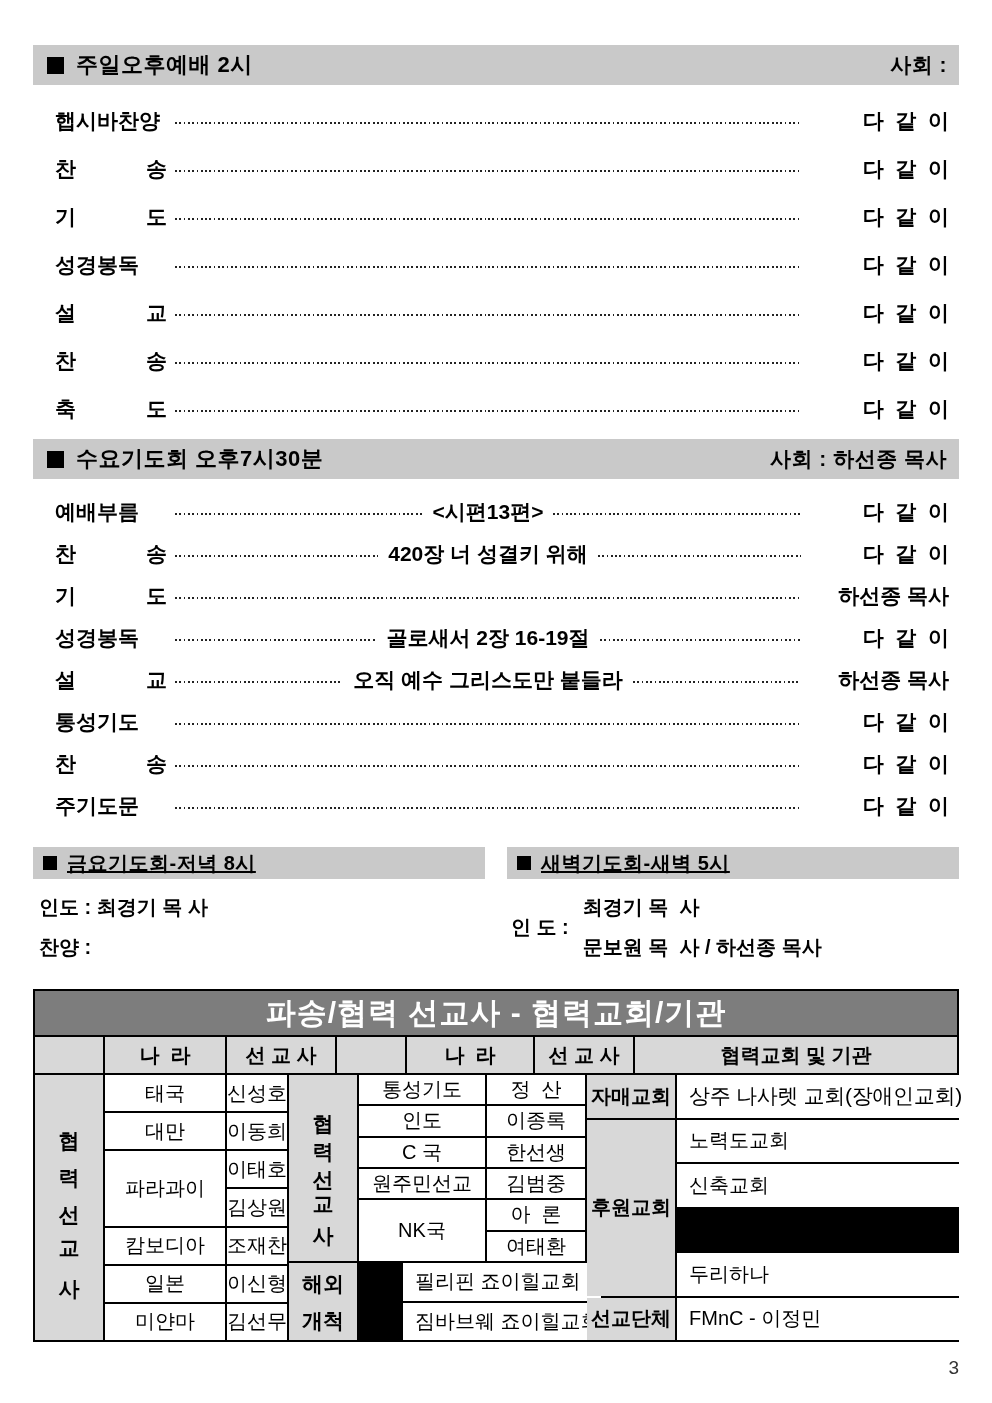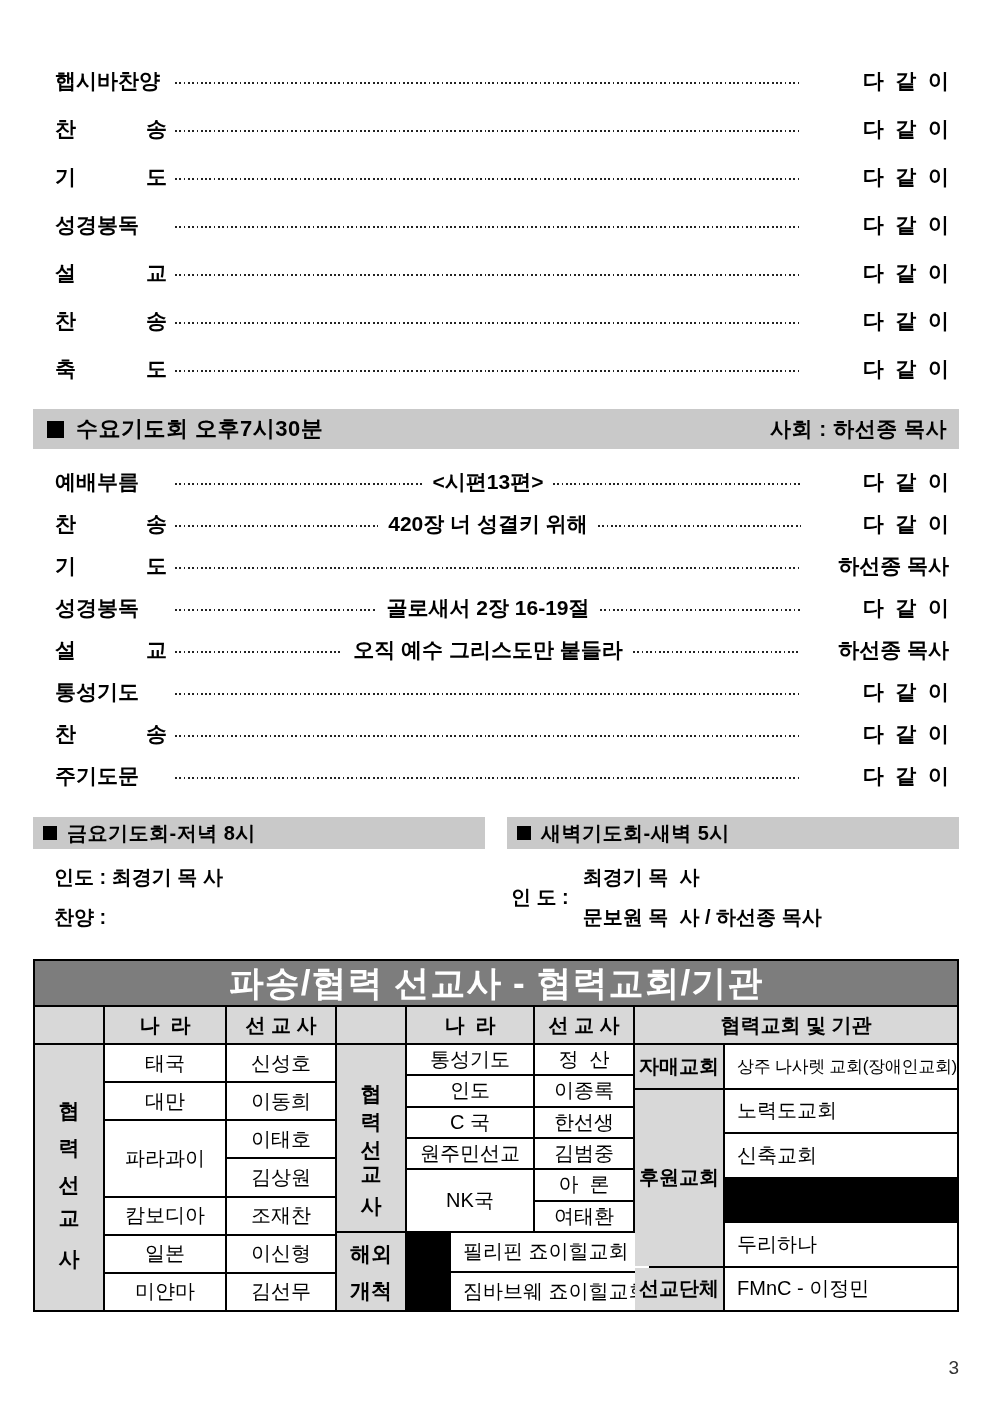--- a/index.html
+++ b/index.html
@@ -27,34 +27,34 @@
   .leader { flex:1; height:2px; transform:translateY(2px);
             background-image:repeating-linear-gradient(90deg,#222 0 1.7px,transparent 1.7px 4.3px); }
   .ocenter { font-size:21px; font-weight:700; white-space:pre; margin:0 10px; }
   .ocenter:empty { display:none; }
   .owho { width:140px; flex:none; margin-left:8px; text-align:right;
           font-size:21px; font-weight:700; white-space:pre; }
 
   
   .mini-row { display:flex; gap:22px; margin-top:20px; }
   .mini { width:452px; }
-  .mini .sec-bar { height:20px; font-size:20px; padding:16px 10px; }
+  .mini .sec-bar { height:20px; font-size:20px; padding:16px 10px;text-decoration:underline; }
   .mini .sq { width:14px; height:14px; margin-right:10px; }
-  .mini-body { padding:8px 6px 0 6px; font-size:20px; font-weight:600;margin-left:15px; }
+  .mini-body { padding:8px 6px 0 6px; font-size:20px; font-weight:600; }
   .mini-line { height:40px; display:flex; align-items:center; white-space:pre; }
   .dawn-body { display:flex; align-items:center; gap:14px; padding:8px 0 0 4px;
                font-size:20px; font-weight:600; }
   .dawn-label { white-space:pre; }
   .dawn-lines .mini-line { height:40px; }
 
   
   .mtable { margin-top:22px; border:2px solid #000; background:#000;
             display:flex; flex-direction:column; gap:2px; }
   .mtitle { background:#7d7d7d; color:#fff; text-align:center;
-            font-size:35px; font-weight:700; height:44px; line-height:44px; letter-spacing:1px; }
+            font-size:30px; font-weight:700; height:44px; line-height:44px; letter-spacing:1px; }
   .mhead { display:flex; gap:2px; height:36px; }
   .hg { display:grid; gap:2px; }
   .hg1 { width:300px; grid-template-columns:68px 120px 1fr; }
   .hg2 { width:296px; grid-template-columns:68px 126px 1fr; }
   .hg3 { flex:1; display:flex; }
   .hg3 .mh { flex:1; }
   .mh { background:#d8d8d8; display:flex; align-items:center; justify-content:center;
         font-size:20px; font-weight:700; white-space:pre; }
   .mbody { display:flex; gap:2px; height:265px; }
   .tg1 { width:300px; display:flex; gap:2px; }
@@ -73,29 +73,34 @@
   .grid2 { flex:1; display:grid; gap:2px; grid-template-columns:126px 1fr;
            grid-template-rows:repeat(6,1fr); }
   .mcol { flex:1; display:flex; flex-direction:column; gap:2px;margin-left:44px; }
   .mcol .cell { flex:1; }
   .cell { background:#fff; display:flex; align-items:center; justify-content:center;
           font-size:20px; white-space:pre; }
   .cell.left { justify-content:flex-start; padding-left:12px; }
   .lab { background:#d8d8d8; font-weight:700; }
   .pretext { white-space:pre-line; text-align:center; font-weight:700;
              font-size:21px; line-height:37px; }
-  .tight { font-size:17px; letter-spacing:-0.3px; }
+  .tight { font-size:21px; letter-spacing:-0.3px; }
 
   .page-num { position:absolute; right:33px; bottom:24px; font-size:19px; color:#333; }
 </style>
 </head>
 <body>
 
 <div class="page">
 
+  <div class="sec-bar">
+    <span class="sq"></span>
+    <span class="bar-title">주일오후예배 2시</span>
+    <span class="bar-right">사회 :</span>
+  </div>
   <div class="order-list s1">
     <div class="order-row">
       <span class="olabel">햅시바찬양</span>
         <span class="leader"></span>
         <span class="leader"></span>
         <span class="owho">다  같  이</span>
     </div>
     <div class="order-row">
       <span class="olabel">찬 송</span>
         <span class="leader"></span>
@@ -127,21 +132,21 @@
         <span class="owho">다  같  이</span>
     </div>
     <div class="order-row">
       <span class="olabel">축 도</span>
         <span class="leader"></span>
         <span class="leader"></span>
         <span class="owho">다  같  이</span>
     </div>
   </div>
 
-  <div class="sec-bar" style="margin-top:16px">
+  <div class="sec-bar" style="margin-top:6px">
     <span class="sq"></span>
     <span class="bar-title">수요기도회 오후7시30분</span>
     <span class="bar-right">사회 : 하선종 목사</span>
   </div>
   <div class="order-list s2">
     <div class="order-row">
       <span class="olabel">예배부름</span>
         <span class="leader"></span>
         <span class="ocenter">&lt;시편13편&gt;</span>
         <span class="leader"></span>

